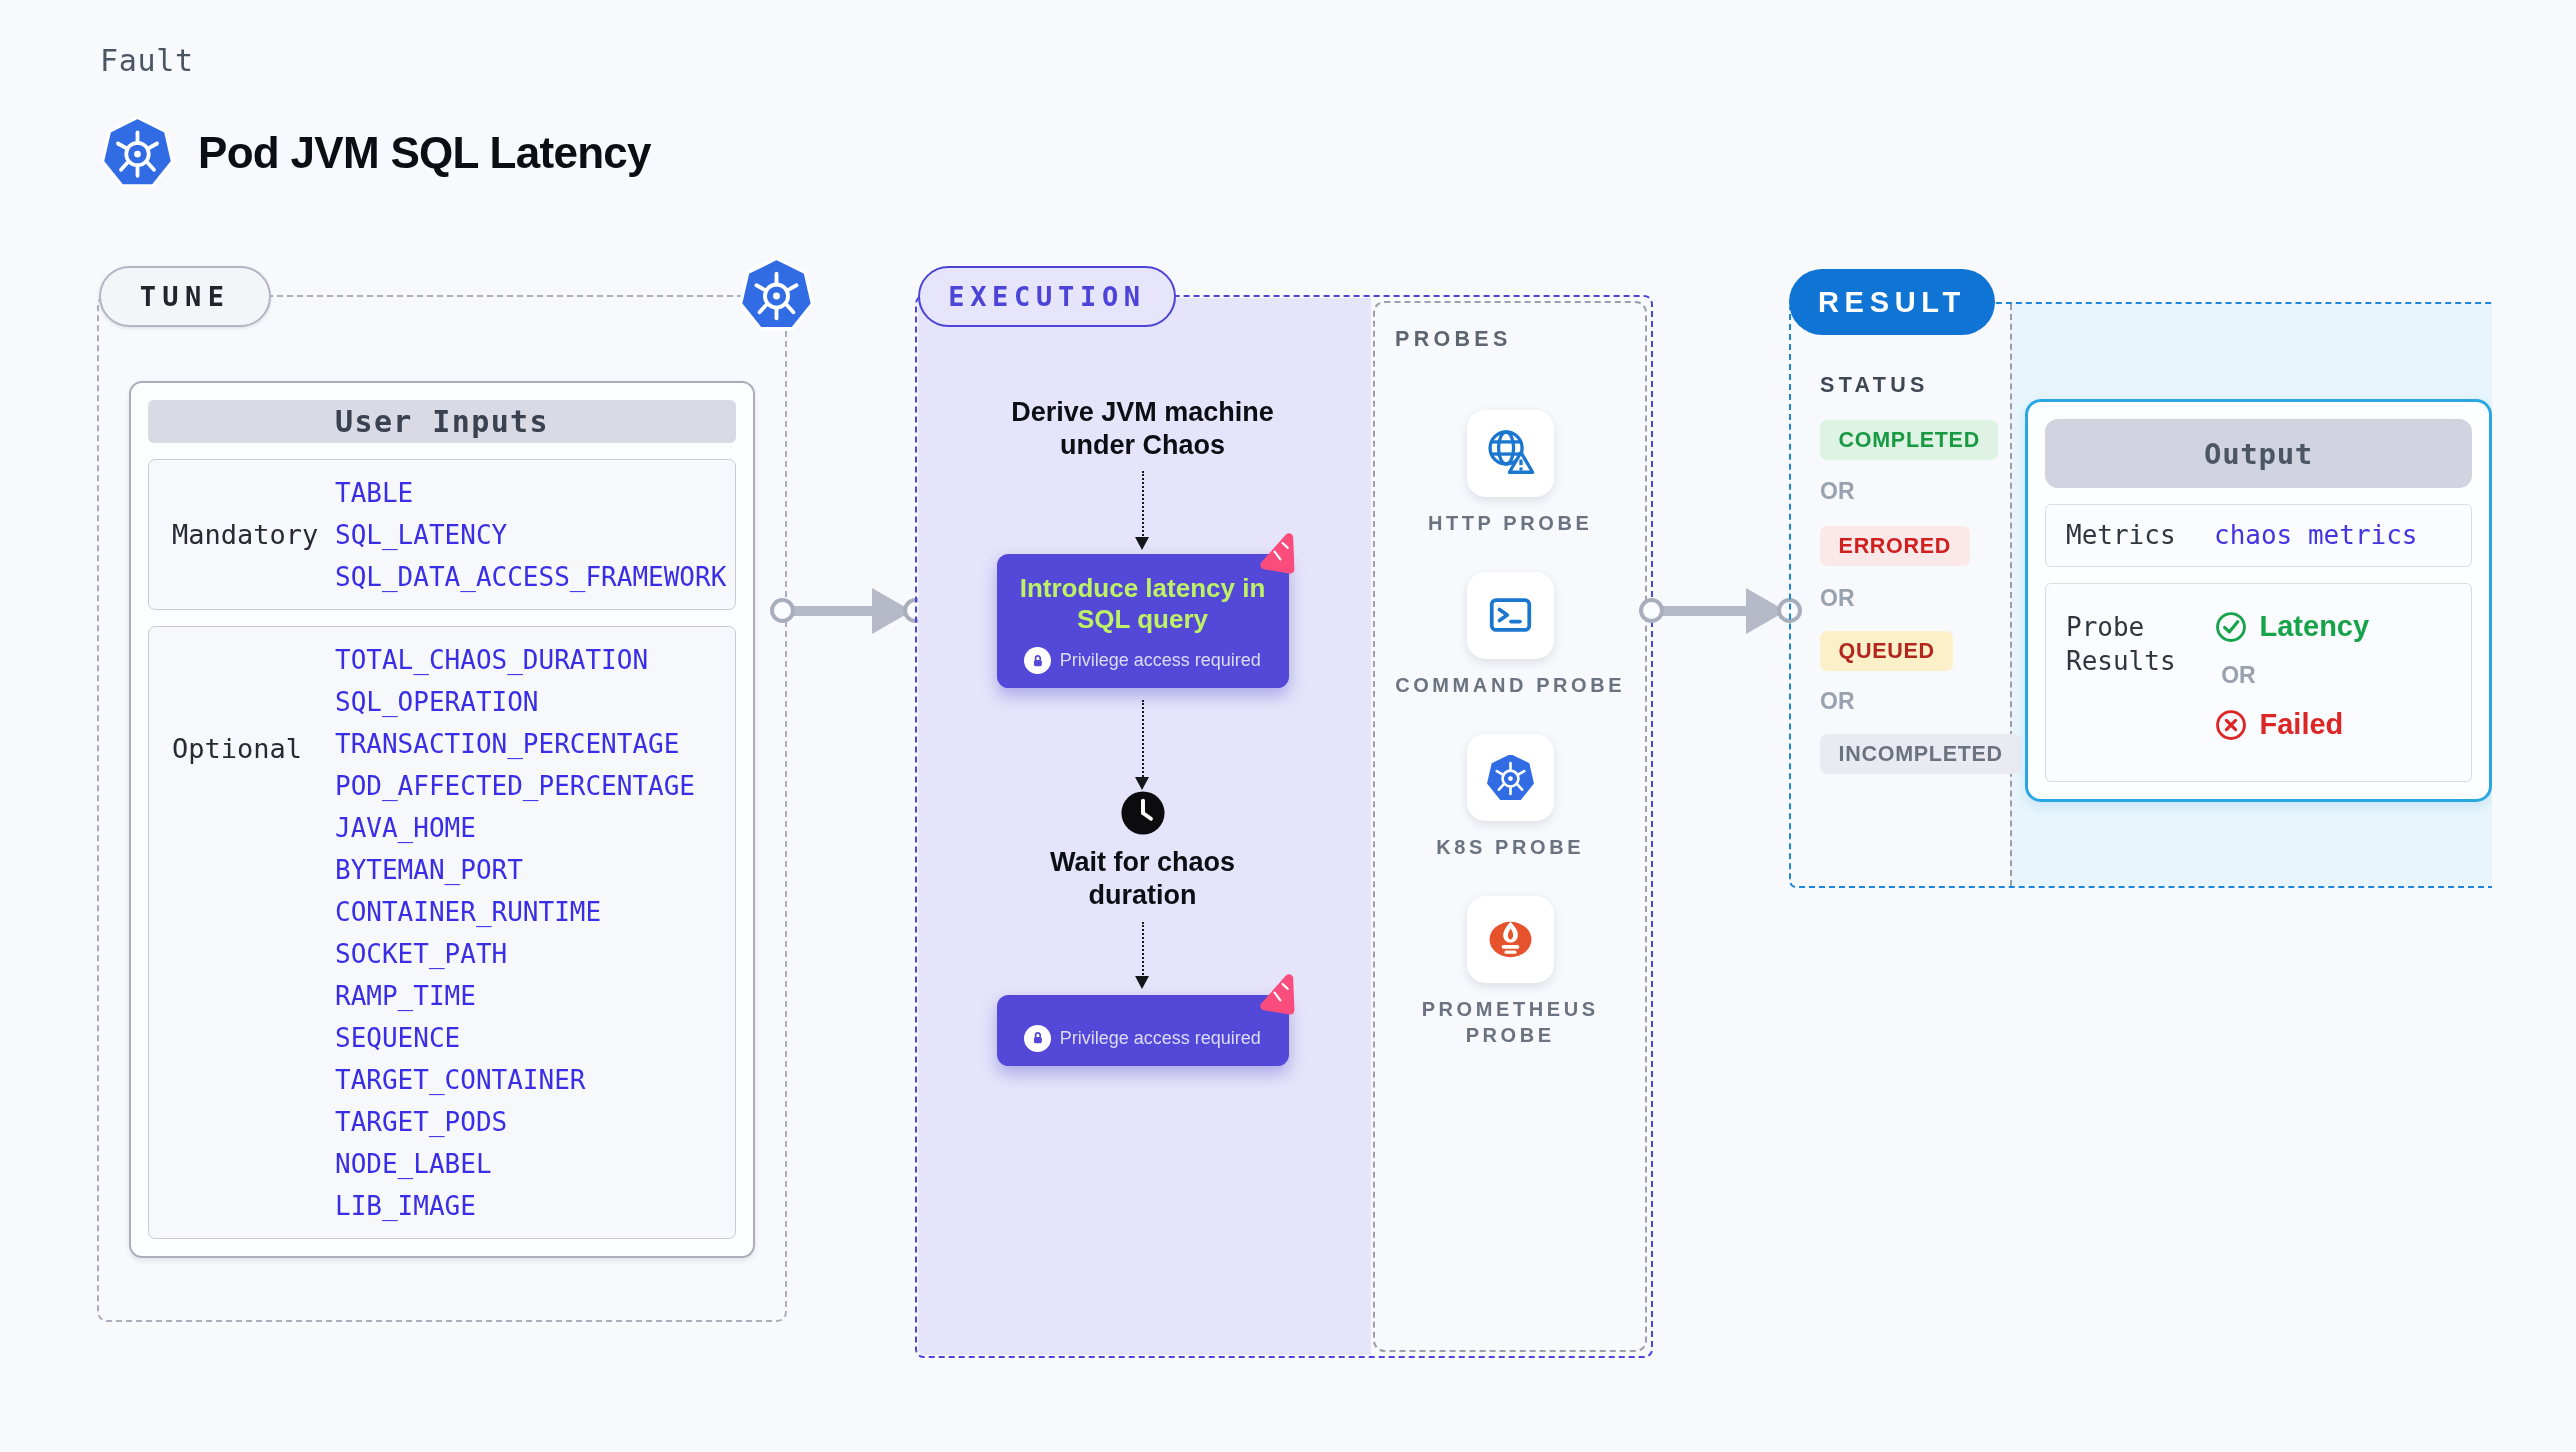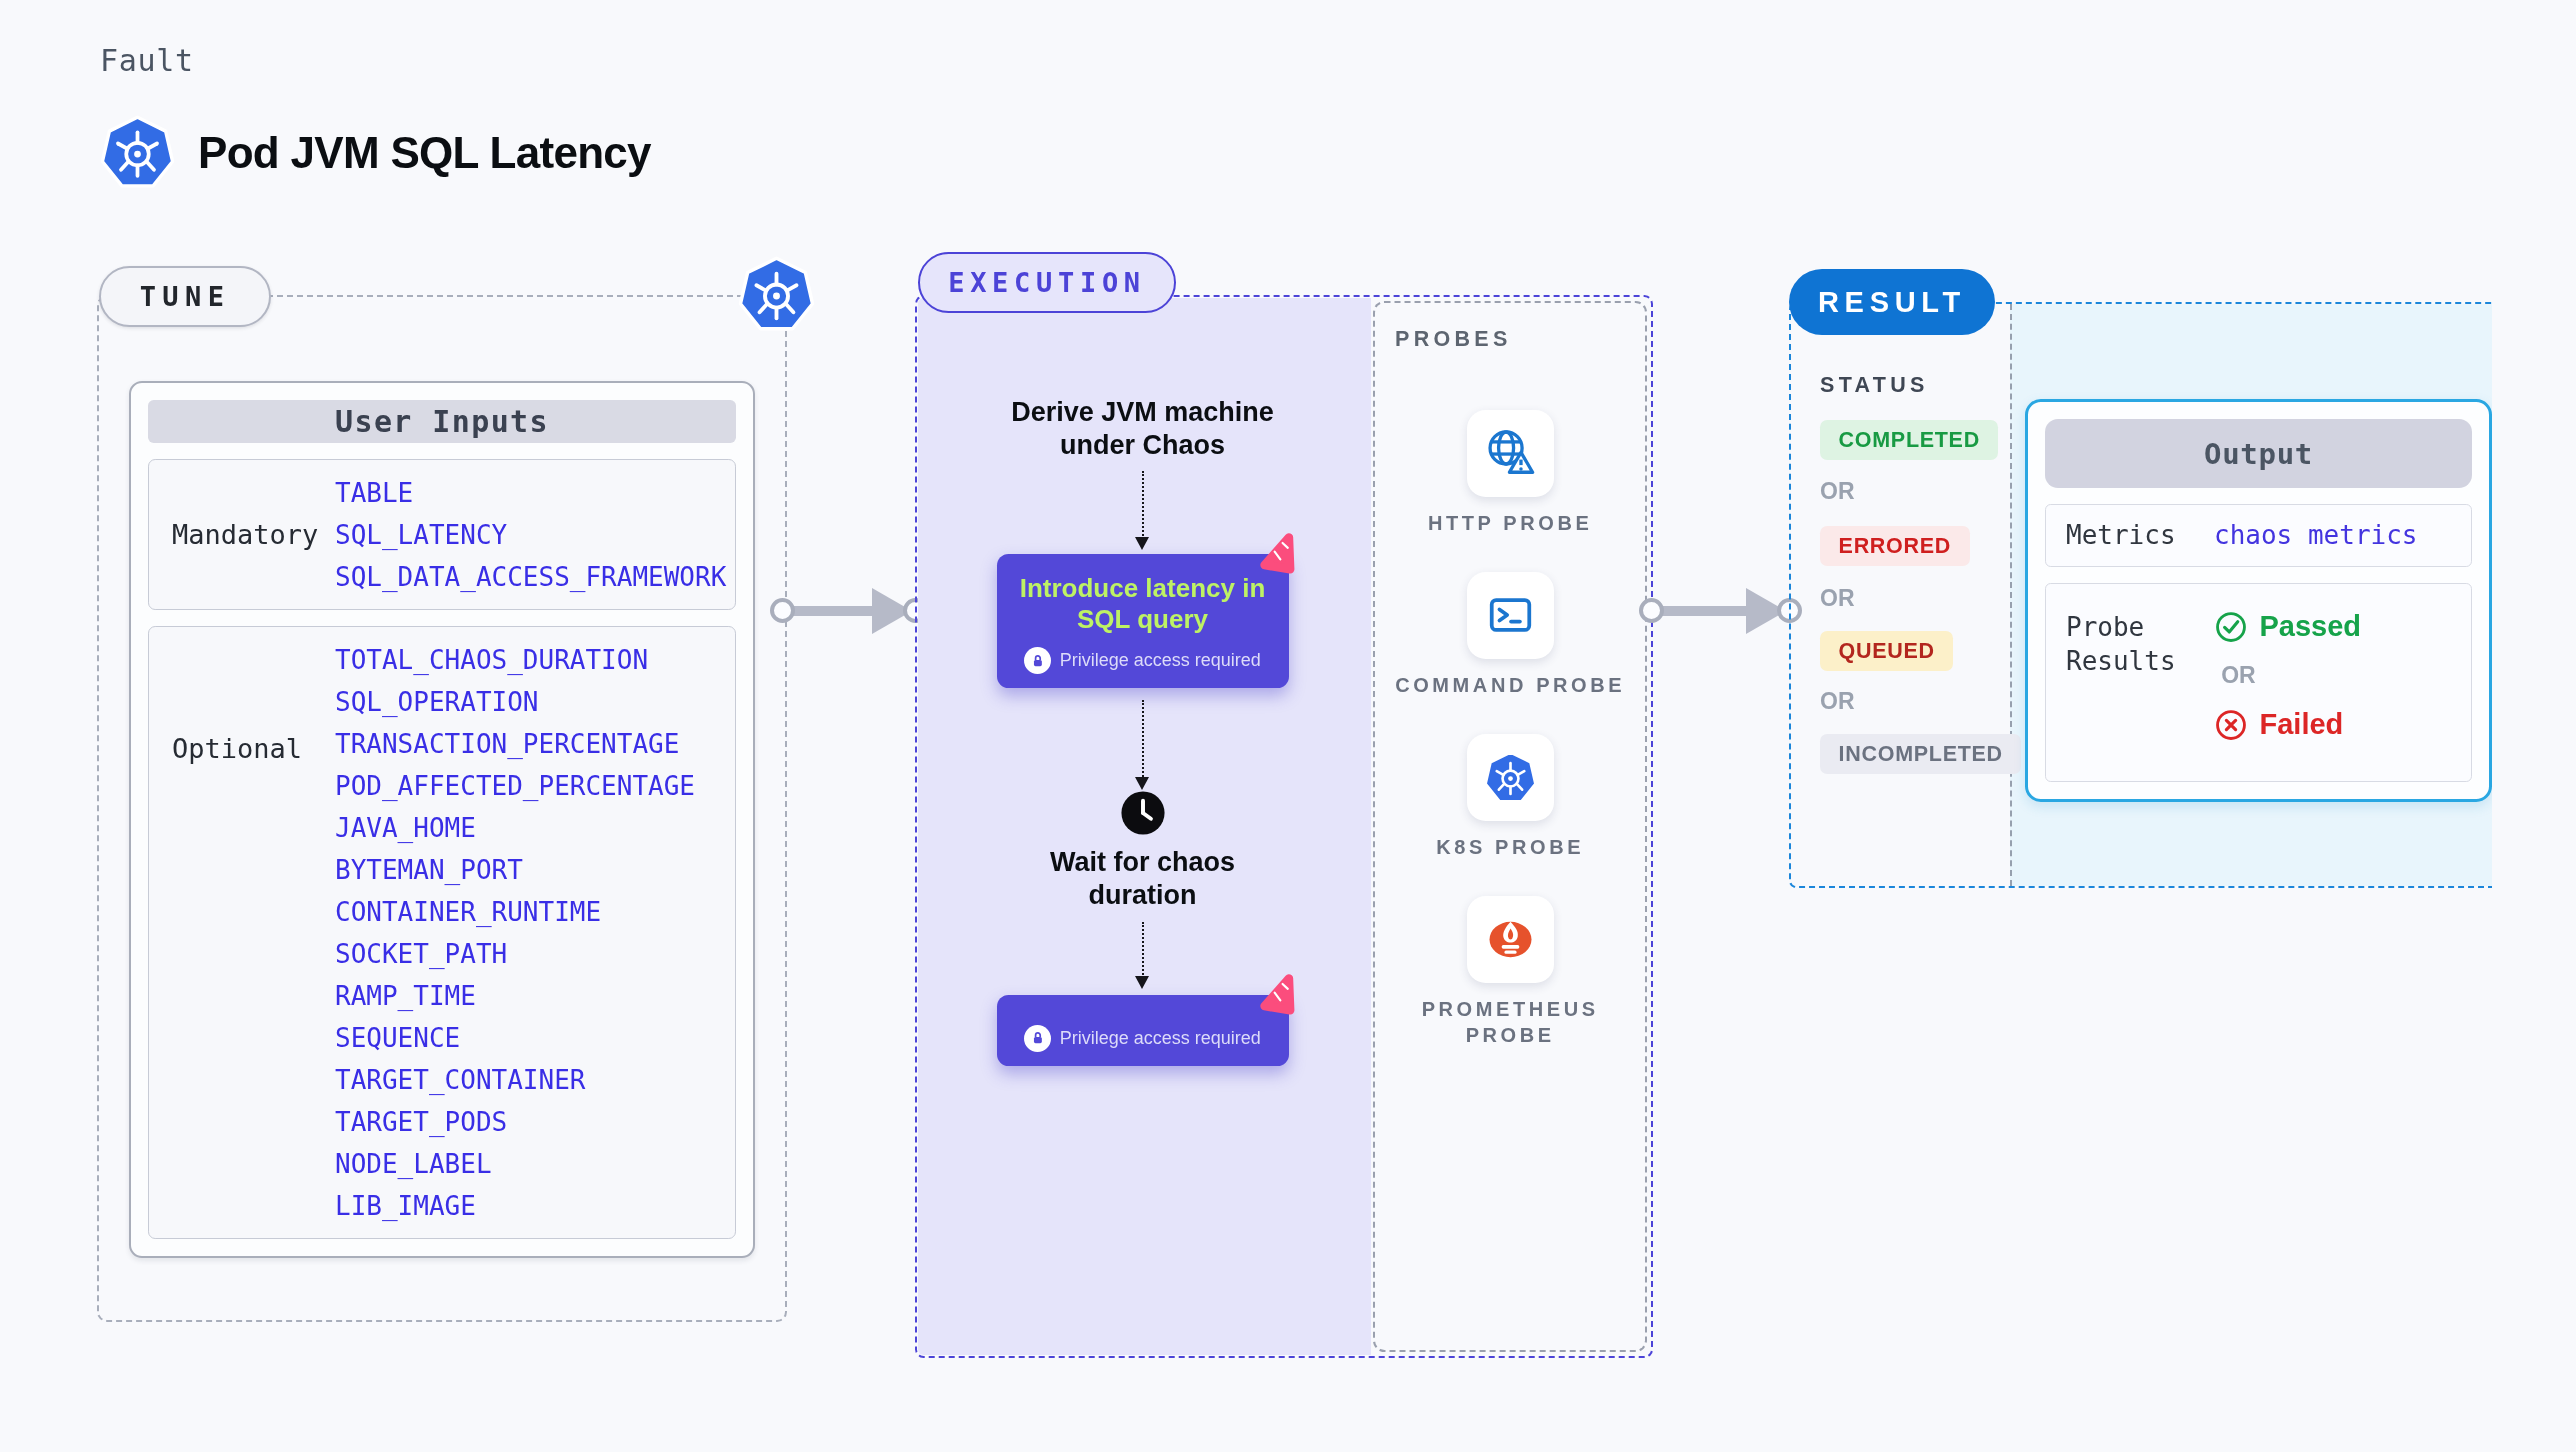--- a/index.html
+++ b/index.html
@@ -11,21 +11,21 @@
   
   #fault-kicker{left:100px;top:43px;font-size:30px;color:#4b5563;letter-spacing:0.7px;}
   #title-row{left:100px;top:115px;display:flex;align-items:center;gap:23px;}
   #title-row svg{width:75px;height:75px;}
   #page-title{font-size:44px;font-weight:700;color:#0b0e12;letter-spacing:-0.7px;}
 
   
   .pill{display:flex;align-items:center;justify-content:center;border-radius:43px;z-index:5;}
   #tune-pill{left:99px;top:266px;width:168px;height:57px;background:#f4f5f9;border:2.9px solid #b2b6c3;
              font-size:27px;font-weight:700;letter-spacing:6.4px;color:#22262c;box-shadow:0 1.4px 3.6px rgba(40,40,60,.12);}
-  #exec-pill{left:918px;top:252px;width:254px;height:57px;background:#e6e5fb;border:2.9px solid #4c43d7;
+  #exec-pill{left:918px;top:266px;width:254px;height:57px;background:#e6e5fb;border:2.9px solid #4c43d7;
              font-size:27px;font-weight:700;letter-spacing:5.7px;color:#4c43d7;}
   #result-pill{left:1789px;top:269px;width:206px;height:66px;background:#0f74d3;border:none;
              font-size:29px;font-weight:700;letter-spacing:5.7px;color:#ffffff;}
 
   
   #tune-box{left:97px;top:295px;width:686px;height:1023px;border:2.9px dashed #a8aebb;border-radius:10px;}
   #tune-k8s-icon{left:738px;top:256px;width:77px;height:77px;z-index:6;}
   #user-inputs-card{left:129px;top:381px;width:626px;height:877px;background:#fcfdfe;border:2.1px solid #a9aeba;
                     border-radius:13px;box-shadow:0 2.1px 5.7px rgba(50,55,80,.10);box-sizing:border-box;
                     padding:17px;display:flex;flex-direction:column;}
@@ -331,21 +331,21 @@
         <div id="metrics-value" class="mono">chaos metrics</div>
       </div>
       <div class="output-row" id="probe-results-row">
         <div class="output-row-label mono">Probe Results</div>
         <div id="probe-results-states">
           <div class="state-row">
             <svg viewBox="0 0 48 48">
               <circle cx="24" cy="24" r="19" fill="none" stroke="#16a34a" stroke-width="4"></circle>
               <path d="M15 24.5 L21.5 31 L33.5 16.5" fill="none" stroke="#16a34a" stroke-width="4.5" stroke-linecap="round" stroke-linejoin="round"></path>
             </svg>
-            <span id="passed-text">Passed</span>
+            <span id="passed-text">Latency</span>
           </div>
           <div class="or-label" id="output-or">OR</div>
           <div class="state-row">
             <svg viewBox="0 0 48 48">
               <circle cx="24" cy="24" r="19" fill="none" stroke="#dc2626" stroke-width="4"></circle>
               <path d="M17.5 17.5 L30.5 30.5 M30.5 17.5 L17.5 30.5" stroke="#dc2626" stroke-width="4.5" stroke-linecap="round"></path>
             </svg>
             <span id="failed-text">Failed</span>
           </div>
         </div>

